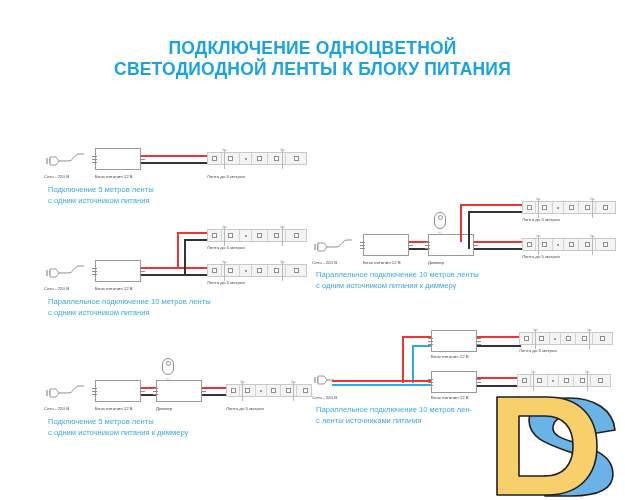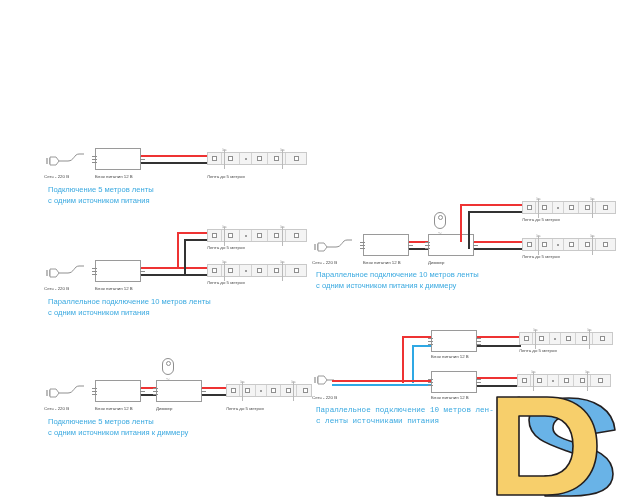--- a/index.html
+++ b/index.html
@@ -188,20 +188,24 @@
     bottom: 2px;
     width: 128px;
     height: 104px;
   }
 </style>
 </head>
 <body>
 
 <div id="page">
 
+  <div class="title">
+    <span class="title-line">ПОДКЛЮЧЕНИЕ ОДНОЦВЕТНОЙ</span>
+    <span class="title-line">СВЕТОДИОДНОЙ ЛЕНТЫ К БЛОКУ ПИТАНИЯ</span>
+  </div>
 
   <div class="diagram" style="left:44px; top:148px; width:270px; height:62px;">
 
     <svg class="plug" style="left:0px; top:4px;" viewBox="0 0 40 18">
       <path d="M3 6 L3 12 M6 6 L6 12" stroke="#8f8f8f" stroke-width="1.2" fill="none"></path>
       <path d="M6 5 L12 5 L15 9 L12 13 L6 13 Z" stroke="#8f8f8f" stroke-width="0.9" fill="#fff"></path>
       <path d="M15 9 L24 9 C30 9 30 2 35 2 L40 2" stroke="#8f8f8f" stroke-width="1" fill="none"></path>
       <path d="M15 9.5 L24 10.5 C31 11 31 5 36 5 L40 5" stroke="#c9c9c9" stroke-width="0.8" fill="none" opacity="0"></path>
     </svg>
 
@@ -630,21 +634,21 @@
           <span class="cut-scissor" style="right:0px;">✂</span>
         </div>
       <div class="strip-seg" style="width:19px;">
           <span class="led"></span>
         </div>
     </div>
 
     <div class="lbl" style="left:0px; top:70px;">Сеть - 220 В</div>
     <div class="lbl" style="left:205px; top:70px;">Лен</div>
 
-    <div class="caption" style="left:4px; top:80px;font-family:Liberation Mono, monospace;">
+    <div class="caption" style="left:4px; top:80px;">
       <span>Параллельное подключение 10 метров лен-</span>
       <span>с ленты источниками питания</span>
     </div>
   </div>
 
   <svg class="logo" viewBox="0 0 128 104">
 
     <path d="M78 4 C104 4 122 16 124 36 L100 40 C98 28 90 22 78 22 C68 22 62 27 62 34
              C62 41 69 44 82 48 C104 55 122 62 122 80 C122 96 104 102 80 102
              L54 102 L54 82 L80 82 C92 82 98 79 98 72 C98 65 90 62 76 57

